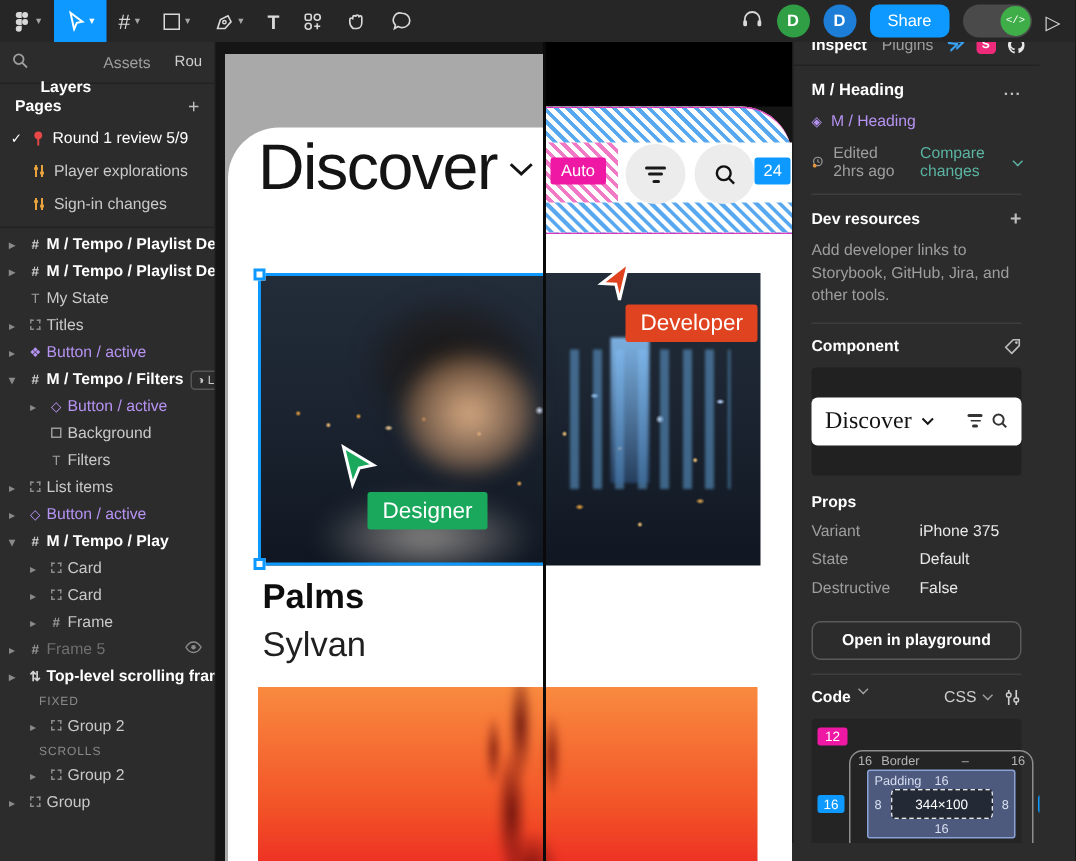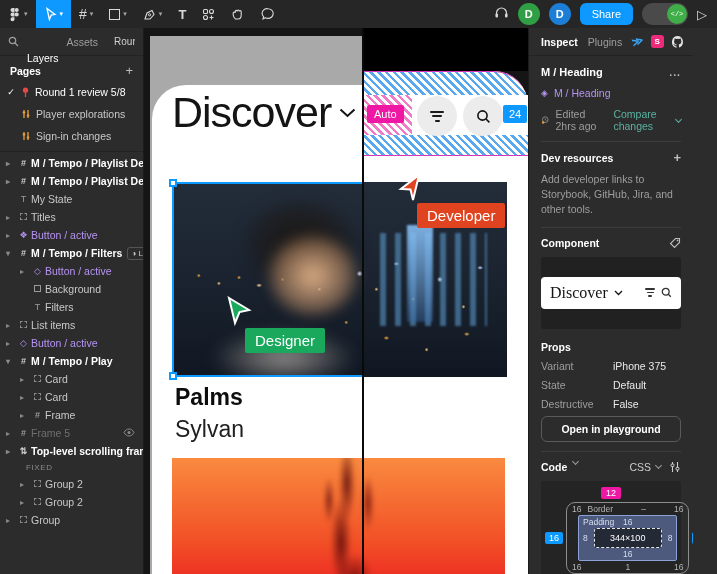--- a/index.html
+++ b/index.html
@@ -23,21 +23,21 @@
   .avatar{width:22px;height:22px;border-radius:50%;color:#fff;font-size:11px;font-weight:bold;display:flex;align-items:center;justify-content:center;}
   .share-btn{background:var(--blue);color:#fff;font-size:11px;border:none;border-radius:6px;padding:5px 12px;}
   .code-toggle{width:46px;height:22px;border-radius:11px;background:#4a4a4a;position:relative;}
   .code-toggle .knob{position:absolute;right:1px;top:1px;width:20px;height:20px;border-radius:50%;background:#3fae49;color:#fff;font-size:7px;display:flex;align-items:center;justify-content:center;font-family:"Liberation Mono",monospace;}
   .play-tri{color:#d9d9d9;font-size:13px;}
 
   
   .left-sb{position:absolute;left:0;top:28px;width:144px;height:546px;background:var(--bg-panel);z-index:40;display:flex;flex-direction:column;border-right:1px solid #1c1c1c;}
   .lsb-tabs{height:28px;display:flex;align-items:center;gap:8px;padding:0 8px;border-bottom:1px solid #222;flex:none;}
   .lsb-tabs .tab{font-size:10.5px;color:var(--txt-dim);}
-  .lsb-tabs .tab.active{color:#fff;font-weight:normal;margin-top:32px;}
+  .lsb-tabs .tab.active{color:#fff;font-weight:bold;margin-top:32px;}
   .pin-tab{display:flex;align-items:center;gap:2px;margin-left:6px;font-size:10px;color:#cfcfcf;overflow:hidden;white-space:nowrap;}
   .csschev{width:5px;height:5px;border-right:1px solid #9e9e9e;border-bottom:1px solid #9e9e9e;transform:rotate(45deg);margin-left:2px;flex:none;}
   .pages-head{display:flex;align-items:center;justify-content:space-between;padding:8px 10px 4px 10px;flex:none;}
   .pages-head .lbl{font-size:10.5px;font-weight:bold;color:#fff;}
   .plus{color:#bdbdbd;font-size:13px;line-height:1;}
   .page-row{height:22px;display:flex;align-items:center;gap:5px;padding:0 6px;font-size:10.5px;color:#c9c9c9;flex:none;}
   .page-row .chk{width:10px;font-size:9px;color:#fff;text-align:center;flex:none;}
   .page-row.active{color:#fff;}
   .lsb-div{height:1px;background:#222;margin-top:4px;flex:none;}
   .layers-list{padding-top:2px;overflow:hidden;}
@@ -98,21 +98,21 @@
   .orange-img{position:absolute;left:28px;top:430px;width:333px;height:116px;background:linear-gradient(180deg,#f98a3f,#f25227 70%,#ee3324);overflow:hidden;}
   .orange-img .plant{position:absolute;left:30%;top:-6%;width:45%;height:112%;filter:blur(2px);background:
     radial-gradient(12px 55px at 50% 25%,rgba(90,10,10,.85),transparent 70%),
     radial-gradient(9px 40px at 64% 40%,rgba(110,15,10,.8),transparent 70%),
     radial-gradient(8px 34px at 38% 38%,rgba(96,12,10,.75),transparent 70%),
     radial-gradient(15px 65px at 46% 70%,rgba(90,10,10,.85),transparent 70%),
     radial-gradient(26px 36px at 55% 98%,rgba(120,20,12,.9),transparent 70%);}
   .split-line{position:absolute;left:218px;top:0;width:2px;height:546px;background:#0a0a0a;z-index:30;}
 
   
-  .right-sb{position:absolute;left:528px;top:28px;width:165px;height:546px;background:var(--bg-panel);border-left:1px solid #1c1c1c;z-index:40;overflow:hidden;font-size:10.5px;color:var(--txt);}
+  .right-sb{position:absolute;left:528px;top:16px;width:165px;height:546px;background:var(--bg-panel);border-left:1px solid #1c1c1c;z-index:40;overflow:hidden;font-size:10.5px;color:var(--txt);}
   .rsb-tabs{height:28px;display:flex;align-items:center;gap:10px;padding:0 12px;border-bottom:1px solid #222;}
   .rsb-tabs .tab{font-size:10.5px;color:var(--txt-dim);}
   .rsb-tabs .tab.active{color:#fff;font-weight:bold;}
   .rsb-tab-icons{margin-left:auto;display:flex;align-items:center;gap:7px;}
   .arrows-ic{color:#38a3f5;font-weight:bold;font-size:11px;transform:rotate(-18deg);}
   .s-badge{width:13px;height:13px;border-radius:3px;background:#ee2a7b;color:#fff;font-size:8px;font-weight:bold;display:flex;align-items:center;justify-content:center;}
   .sect{padding:0 12px;}
   .rdiv{height:1px;background:var(--divider);margin:9px 0;}
   .sel-title-row{display:flex;align-items:center;justify-content:space-between;margin-top:10px;}
   .sel-title{font-weight:bold;font-size:11px;color:#fff;}
@@ -125,25 +125,25 @@
   .dev-desc{margin-top:8px;color:var(--txt-dim);line-height:1.45;}
   .comp-preview{margin-top:8px;background:#212121;border-radius:3px;height:72px;display:flex;align-items:center;justify-content:center;}
   .disc-pill{background:#fff;border-radius:4px;height:32px;width:148px;display:flex;align-items:center;padding:0 9px;gap:6px;}
   .disc-pill .dtxt{font-family:"Liberation Serif",serif;font-size:16px;color:#141414;}
   .disc-pill .mini-filter{margin-left:auto;}
   .disc-pill .mini-filter i{display:block;background:#333;height:1.5px;margin:2px auto;border-radius:1px;}
   .nocomp{margin-top:9px;color:var(--txt-faint);}
   .props-row{display:flex;margin-top:7px;}
   .props-row .pname{width:72px;color:var(--txt-dim);}
   .props-row .pval{color:#e9e9e9;}
-  .playground-btn{margin-top:6px;width:100%;background:none;border:1px solid #5a5a5a;border-radius:6px;color:#fff;font-size:10.5px;padding:6px 0;font-weight:bold;}
+  .playground-btn{margin-top:16px;width:100%;background:none;border:1px solid #5a5a5a;border-radius:6px;color:#fff;font-size:10.5px;padding:6px 0;font-weight:bold;}
   .code-head{display:flex;align-items:flex-start;gap:4px;}
   .code-head .right{margin-left:auto;display:flex;align-items:center;gap:8px;color:#cfcfcf;}
   .boxmodel{margin-top:8px;background:#242424;border-radius:3px;padding:6px 4px 4px;position:relative;height:118px;}
-  .bm-rowc{display:flex;justify-content:center;}
+  .bm-rowc{display:flex;}
   .badge-pink{background:var(--pink);color:#fff;font-size:9px;padding:1px 5px;border-radius:2px;}
   .badge-blue{background:var(--blue);color:#fff;font-size:9px;padding:1px 4px;border-radius:2px;align-self:center;}
   .bm-mid{display:flex;align-items:stretch;gap:3px;margin:3px 0;}
   .border-box{flex:1;border:1px solid #8d8d8d;border-radius:9px;padding:1px 5px;display:flex;flex-direction:column;}
   .bb-row{display:flex;align-items:center;font-size:8.5px;color:#b5b5b5;}
   .bb-row .mid{flex:1;text-align:center;}
   .bb-row .blabel{margin-left:6px;}
   .pad-box{flex:1;background:#4d5a7d;border:1px solid #8aa2d6;margin:1px 6px;border-radius:2px;padding:1px 4px;display:flex;flex-direction:column;font-size:8.5px;color:#d7dff1;}
   .pb-top{display:flex;}
   .pb-top .ptxt{width:40px;}
@@ -265,21 +265,21 @@
     </div>
     <div id="pages-list">
         <div class="page-row active">
           <span class="chk">✓</span>
           <span style="display:flex;">
             <svg width="9" height="11" viewBox="0 0 9 11">
               <circle cx="4.5" cy="3.2" r="2.6" fill="#e64747"></circle>
               <path d="M4.5 5.5v4.5" stroke="#e64747" stroke-width="1.3"></path>
             </svg>
           </span>
-          <span>Round 1 review 5/8</span>
+          <span>Round 1 review 5/9</span>
         </div>
         <div class="page-row">
           <span class="chk"></span>
           <span style="display:flex;">
             <svg width="10" height="10" viewBox="0 0 10 10">
               <path d="M3 1v8M7 1v8" stroke="#e8a33d" stroke-width="1.3"></path>
               <rect x="1.7" y="2.4" width="2.6" height="2" rx=".6" fill="#e8a33d"></rect>
               <rect x="5.7" y="5.4" width="2.6" height="2" rx=".6" fill="#e8a33d"></rect>
             </svg>
           </span>
@@ -389,20 +389,21 @@
           <span class="chev">▸</span>
           <span class="licon"><span>⇅</span></span>
           <span class="llabel">Top-level scrolling frame</span>
         </div>
         <div class="sec-label">FIXED</div>
         <div class="layer-row" style="padding-left: 20px;">
           <span class="chev">▸</span>
           <span class="licon"><span class="groupbox"></span></span>
           <span class="llabel">Group 2</span>
         </div>
+        <div class="sec-label">SCROLLS</div>
         <div class="layer-row" style="padding-left: 20px;">
           <span class="chev">▸</span>
           <span class="licon"><span class="groupbox"></span></span>
           <span class="llabel">Group 2</span>
         </div>
         <div class="layer-row">
           <span class="chev">▸</span>
           <span class="licon"><span class="groupbox"></span></span>
           <span class="llabel">Group</span>
         </div>

